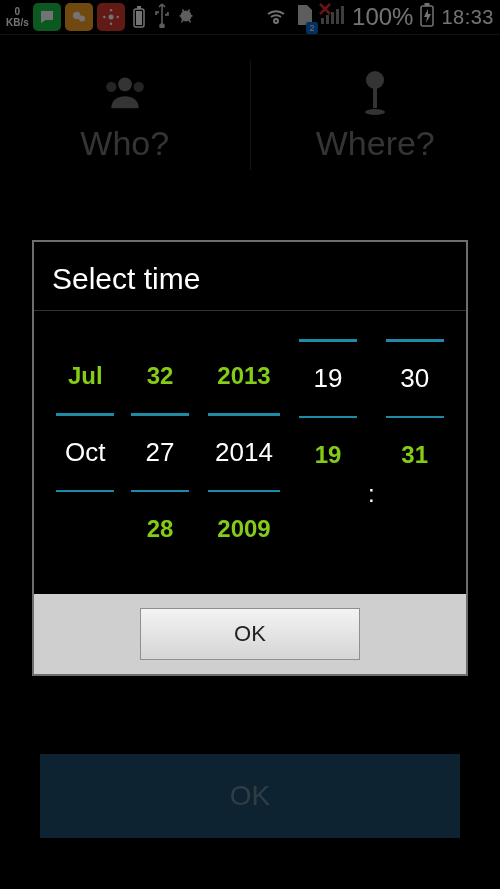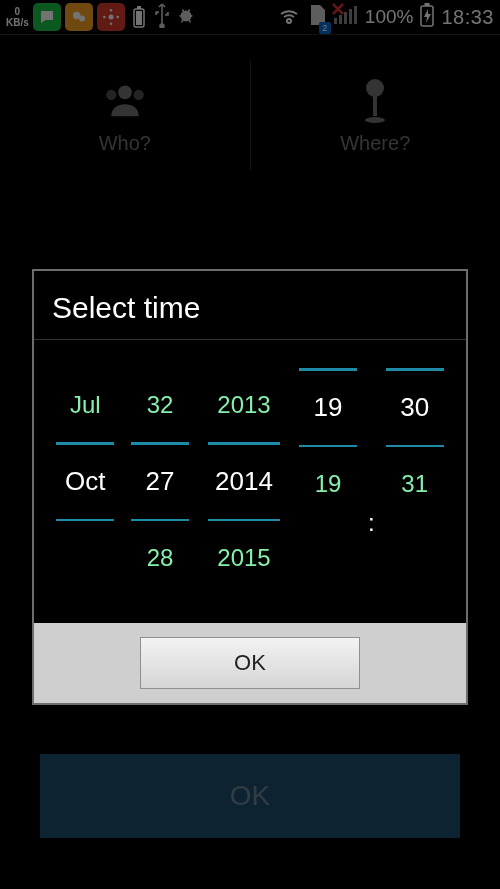--- a/index.html
+++ b/index.html
@@ -52,21 +52,21 @@
   .header-divider { height:1px; background:#2a2a2a; }
 
   
   .tabs-row {
     position: relative;
     height: 160px;
     display: flex;
   }
   .tab-col {
     flex: 1; display:flex; flex-direction:column; align-items:center; justify-content:center;
-    color: #747474; font-size: 20px; font-weight: 400;
+    color: #747474; font-size: 34px; font-weight: 400;
     cursor: pointer;
   }
   .tab-ico { width: 48px; height: 48px; color:#747474; margin-bottom: 8px; display:flex;align-items:center;justify-content:center; }
   .tab-vdiv { width:1px; background:#2a2a2a; height: 110px; align-self:center; }
 
   
   .screen-bg-content {
     position: absolute; top: 265px; left:0; right:0;
     display:flex; flex-direction:column; align-items:center;
     color:#2b2b2b; font-size: 26px; gap: 32px;
@@ -80,21 +80,21 @@
   }
   .dimcover {
     position:absolute; inset:0; background: rgba(0,0,0,0.55);
     z-index: 30;
   }
 
   
   .dialog {
     position: absolute;
     left: 32px; right: 32px;
-    top: 269px;
+    top: 240px;
     background: #000;
     border: 2px solid #6d6d6d;
     z-index: 50;
   }
   .dialog-header {
     padding: 20px 18px 10px 18px;
     color: #fff; font-size: 30px; font-weight: 400;
   }
   .dialog-header-divider {
     height: 1px; background: #333; margin: 4px 0 0 0;
@@ -116,21 +116,21 @@
   .picker-colon {
     display:flex; align-items:center; justify-content:center;
     width: 12px;
     color: #fff; font-size: 24px; font-weight: 400;
     padding-top: 82px;
   }
   .picker-val {
     height: 74px; display:flex; align-items:center; justify-content:center;
     font-size: 24px;
   }
-  .picker-val.prev, .picker-val.next { color: #86efac; font-weight:400; }
+  .picker-val.prev, .picker-val.next { color: #84cc16; font-weight:700; }
   .picker-val.sel { color: #fff; font-weight:400; font-size: 26px; }
   .picker-bar {
     width: 78%; height: 2.5px; background: #1f8aa6;
   }
 
   .dialog-footer {
     background: #cfcfcf;
     padding: 14px 16px;
     display:flex; justify-content:center;
   }
@@ -217,21 +217,21 @@
           <rect x="1" y="14" width="3" height="6" fill="#888"></rect>
           <rect x="6" y="11" width="3" height="9" fill="#888"></rect>
           <rect x="11" y="8" width="3" height="12" fill="#888"></rect>
           <rect x="16" y="5" width="3" height="15" fill="#888"></rect>
           <rect x="21" y="2" width="3" height="18" fill="#888"></rect>
         </svg>
       <svg style="position:absolute;left:-2px;top:-2px" width="14" height="14" viewBox="0 0 14 14">
           <path d="M2 2l10 10M12 2L2 12" stroke="#d33" stroke-width="2.5"></path>
         </svg>
     </span>
-    <span style="font-size:19px">100%</span>
+    <span style="font-size:24px">100%</span>
     <span>
       <svg width="16" height="26" viewBox="0 0 16 26">
           <rect x="2" y="4" width="12" height="20" rx="2" fill="none" stroke="#fff" stroke-width="1.5"></rect>
           <rect x="5.5" y="1" width="5" height="3" fill="#fff"></rect>
           <path d="M9 7l-4 8h3l-1 6 5-9H9z" fill="#fff"></path>
         </svg>
     </span>
     <span class="sb-time">18:33</span>
   </div>
 </div>
@@ -303,21 +303,21 @@
       <div class="picker-val sel">27</div>
       <div class="picker-bar"></div>
       <div class="picker-val next">28</div>
     </div>
 
     <div class="picker-col wide">
       <div class="picker-val prev">2013</div>
       <div class="picker-bar"></div>
       <div class="picker-val sel">2014</div>
       <div class="picker-bar"></div>
-      <div class="picker-val next">2015</div>
+      <div class="picker-val next">2009</div>
     </div>
 
     <div class="picker-col">
       <div class="picker-bar"></div>
       <div class="picker-val sel">19</div>
       <div class="picker-bar"></div>
       <div class="picker-val next">19</div>
     </div>
 
     <div class="picker-colon">:</div>

